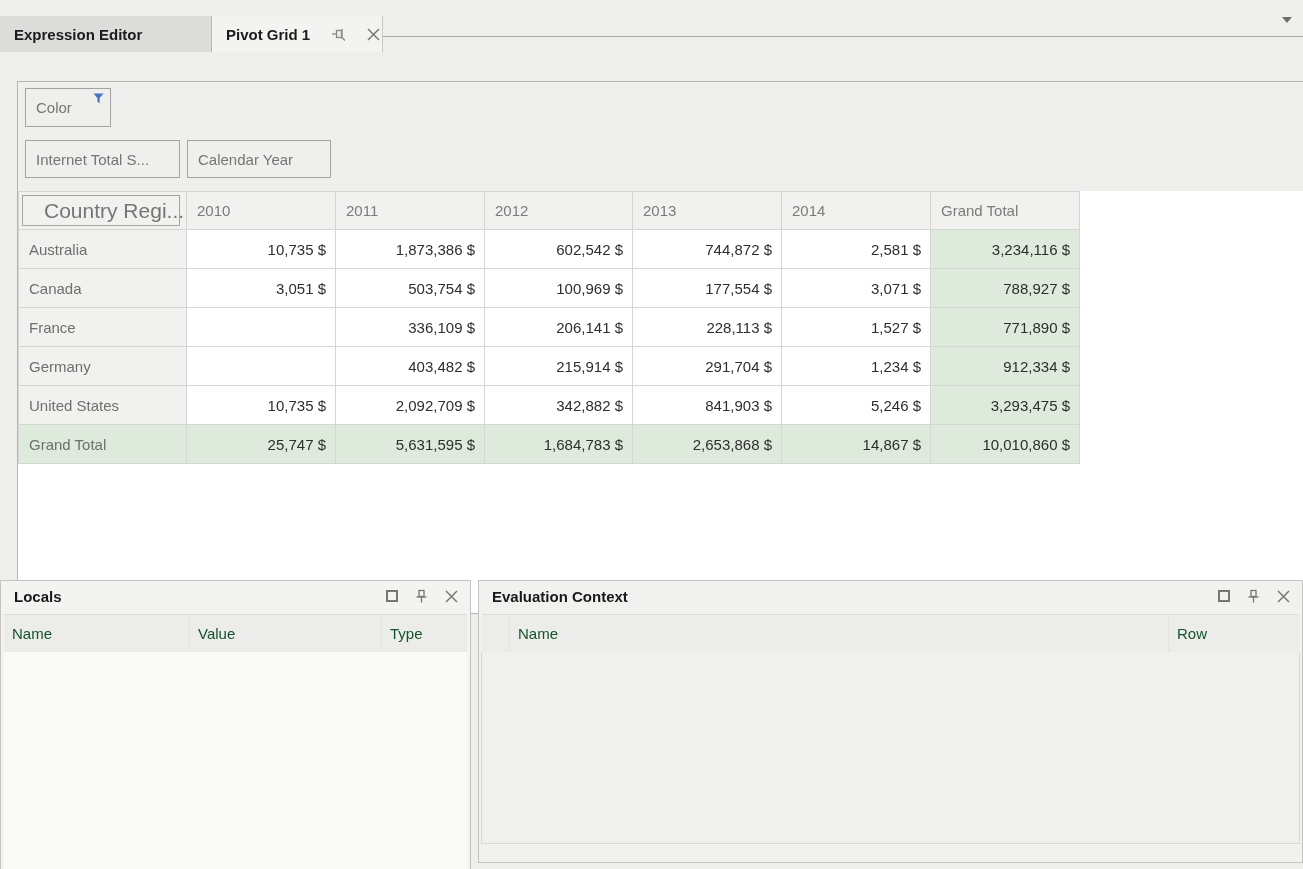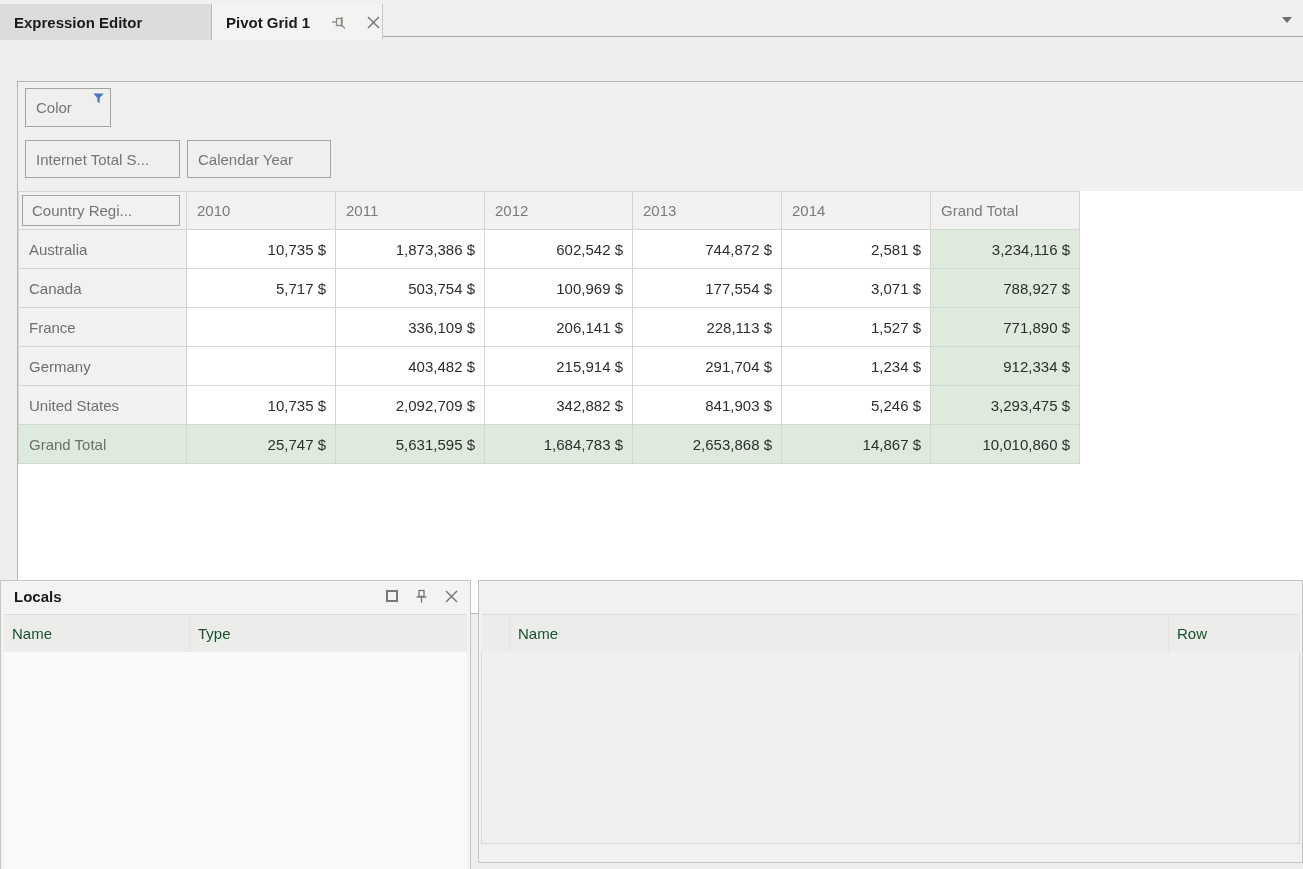--- a/index.html
+++ b/index.html
@@ -2,21 +2,21 @@
 <html style="--total-bg: #ddeadc; --filter-color: #4472c4;"><head>
 <meta charset="utf-8">
 <style>
   * { margin:0; padding:0; box-sizing:border-box; }
   html,body { width:1303px; height:869px; overflow:hidden;
     font-family:"Liberation Sans", sans-serif; background:#eeeeec; position:relative; }
 
   
   .tabstrip { position:absolute; left:0; top:0; width:1303px; height:37px;
     background:#efefed; border-bottom:1px solid #a8a8a6; }
-  .tab { position:absolute; top:4px; height:36px; display:flex; align-items:center;
+  .tab { position:absolute; top:16px; height:36px; display:flex; align-items:center;
     font-size:15px; font-weight:bold; color:#1b1b1b; padding-left:14px; }
   .tab-inactive { left:0; width:212px; background:#dcdcdb; border-right:1px solid #b9b9b7; }
   .tab-active { left:212px; width:171px; background:#f3f3f1; border-right:1px solid #c9c9c7; gap:21px; }
   .tab-active svg { flex:none; }
   .strip-dropdown { position:absolute; right:11px; top:17px; width:0; height:0;
     border-left:5px solid transparent; border-right:5px solid transparent;
     border-top:6px solid #6f6f6d; cursor:pointer; }
 
   
   .pivot-panel { position:absolute; left:17px; top:37px; width:1300px; height:533px;
@@ -29,22 +29,22 @@
   .btn-colfld  { left:169px; top:58px; width:144px; height:38px; }
   .funnel { position:absolute; top:4px; right:6px; }
 
   table.pivot { position:absolute; left:0; top:109px; border-collapse:collapse;
     table-layout:fixed; font-size:15px; }
   table.pivot th, table.pivot td { border:1px solid #d5d5d3; overflow:hidden; white-space:nowrap; }
   table.pivot thead th { height:38px; background:#f1f1ef; color:#7b7b7b;
     font-weight:normal; text-align:left; padding-left:10px; }
   table.pivot thead th.corner { padding:0; }
   .rowfield-btn { margin:3px; width:158px; height:31px; border:1px solid #a3a3a1;
-    color:#757575; display:flex; align-items:center; padding-left:9px;
-    background:#f1f1ef; font-size:15px; font-weight:normal; }
+    color:#757575; display:flex; align-items:center; padding-left:21px;
+    background:#f1f1ef; font-size:21px; font-weight:normal; }
   table.pivot tbody tr { height:39px;padding-left:29px; }
   table.pivot tbody th { background:#f1f1ef; color:#6f6f6f; font-weight:normal;
     text-align:left; padding-left:10px; }
   table.pivot tbody td { background:#ffffff; color:#2e2e2e; text-align:right; padding-right:9px; }
   table.pivot tbody td.total-col,
   table.pivot tbody tr.total-row td,
   table.pivot tbody tr.total-row th { background:var(--total-bg); }
 
   
   .dock-panel { position:absolute; border:1px solid #c4c4c2; background:#f3f3f1; }
@@ -151,21 +151,21 @@
           <th>Australia</th>
           <td>10,735 $</td>
           <td>1,873,386 $</td>
           <td>602,542 $</td>
           <td>744,872 $</td>
           <td>2,581 $</td>
           <td class="total-col">3,234,116 $</td>
         </tr>
         <tr>
           <th>Canada</th>
-          <td>5,717 $</td>
+          <td>3,051 $</td>
           <td>503,754 $</td>
           <td>100,969 $</td>
           <td>177,554 $</td>
           <td>3,071 $</td>
           <td class="total-col">788,927 $</td>
         </tr>
         <tr>
           <th>France</th>
           <td></td>
           <td>336,109 $</td>
@@ -222,36 +222,58 @@
       <svg class="icon-btn" width="13" height="13" viewBox="0 0 13 13">
         <g stroke="#757573" stroke-width="1.4">
           <line x1="1" y1="1" x2="12" y2="12"></line>
             <line x1="12" y1="1" x2="1" y2="12"></line>
         </g>
       </svg>
     </span>
   </div>
   <div class="grid-header">
     <div class="gcol gcol-name">Name</div>
+    <div class="gcol gcol-value">Value</div>
     <div class="gcol gcol-type">Type</div>
   </div>
   <div class="panel-body"></div>
   <div class="locals-tabs">
     <div class="ltab active">
       <span>Locals</span>
     </div>
     <div class="ltab">
       <span>Watch</span>
     </div>
     <div class="ltab">
       <span>Call Tree</span>
     </div>
   </div>
 </div>
 
 <div class="dock-panel panel-eval">
+  <div class="panel-header">
+    <span>Evaluation Context</span>
+    <span class="panel-icons">
+      <span class="icon-btn">
+          <span class="icon-max"></span>
+        </span>
+      <svg class="icon-btn" width="13" height="15" viewBox="0 0 13 15">
+        <g stroke="#757573" stroke-width="1.3" fill="none">
+          <rect x="4" y="1.5" width="5" height="6" fill="#f1f1ef"></rect>
+          <line x1="1.5" y1="8" x2="11.5" y2="8"></line>
+          <line x1="6.5" y1="8" x2="6.5" y2="13.5"></line>
+        </g>
+      </svg>
+      <svg class="icon-btn" width="13" height="13" viewBox="0 0 13 13">
+        <g stroke="#757573" stroke-width="1.4">
+          <line x1="1" y1="1" x2="12" y2="12"></line>
+            <line x1="12" y1="1" x2="1" y2="12"></line>
+        </g>
+      </svg>
+    </span>
+  </div>
   <div class="grid-header">
     <div class="gcol gcol-indent"></div>
     <div class="gcol gcol-name">Name</div>
     <div class="gcol gcol-row">Row</div>
   </div>
   <div class="panel-body"></div>
 </div>
 
 </body></html>

